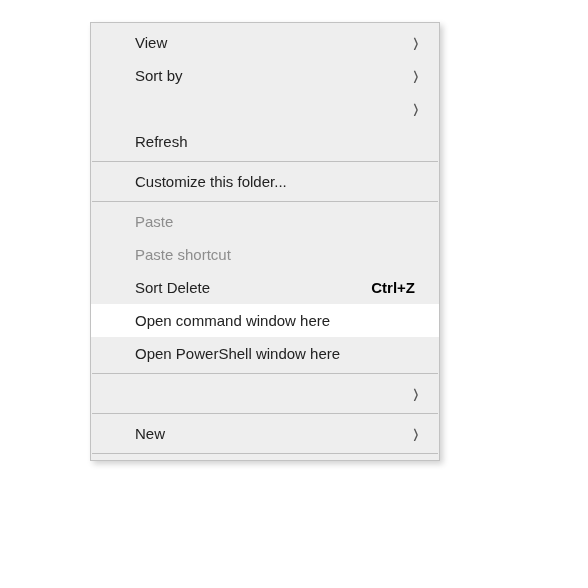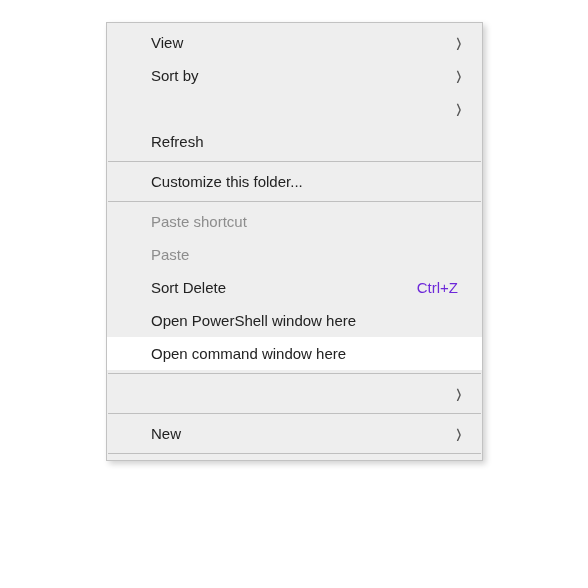--- a/index.html
+++ b/index.html
@@ -1,29 +1,29 @@
 <!DOCTYPE html>
 <html><head>
   <meta charset="utf-8">
   <style>
     * { box-sizing: border-box; margin: 0; padding: 0; }
     body { width: 588px; height: 588px; background: #fff; font-family: "Segoe UI", Arial, sans-serif; font-size: 15px; position: relative; }
     .context-menu {
-      position: absolute; left: 106px; top: 22px; width: 377px;
+      position: absolute; left: 90px; top: 22px; width: 350px;
       background: #eeeeee; border: 1px solid #c2c2c2;
       box-shadow: 3px 3px 6px rgba(0,0,0,0.18);
       padding: 3px 0;
     }
     .menu-item {
       display: flex; align-items: center;
       height: 33px; padding: 0 14px 0 44px;
       color: #222; cursor: default; position: relative;
     }
     .menu-item .label { flex: 1; }
-    .menu-item .shortcut { color: #6d28d9; padding-left: 10px; padding-right: 10px; }
+    .menu-item .shortcut { color: #000000; padding-left: 10px; padding-right: 10px; font-weight: bold; }
     .menu-item .chevron { color: #555; font-size: 17px; line-height: 1; font-family: Arial, sans-serif; transform: scaleY(1.8) scaleX(0.9); position: absolute; right: 20px; }
     .menu-item.disabled { color: #8d8d8d; }
     .menu-item.highlight { background: #ffffff; }
     .menu-sep {
       border: none; border-top: 1px solid #bfbfbf;
       margin: 3px 1px;
     }
   </style>
 </head>
 <body>
@@ -50,38 +50,38 @@
 
   <hr class="menu-sep">
 
   <div class="menu-item">
     <span class="label">Customize this folder...</span>
   </div>
 
   <hr class="menu-sep">
 
   <div class="menu-item disabled">
-    <span class="label">Paste shortcut</span>
+    <span class="label">Paste</span>
   </div>
 
   <div class="menu-item disabled">
-    <span class="label">Paste</span>
+    <span class="label">Paste shortcut</span>
   </div>
 
   <div class="menu-item">
     <span class="label">Sort Delete</span>
     <span class="shortcut">Ctrl+Z</span>
   </div>
 
+  <div class="menu-item highlight">
+    <span class="label">Open command window here</span>
+  </div>
+
   <div class="menu-item">
     <span class="label">Open PowerShell window here</span>
-  </div>
-
-  <div class="menu-item highlight">
-    <span class="label">Open command window here</span>
   </div>
 
   <hr class="menu-sep">
 
   <div class="menu-item">
     <span class="chevron">›</span>
   </div>
 
   <hr class="menu-sep">
 

